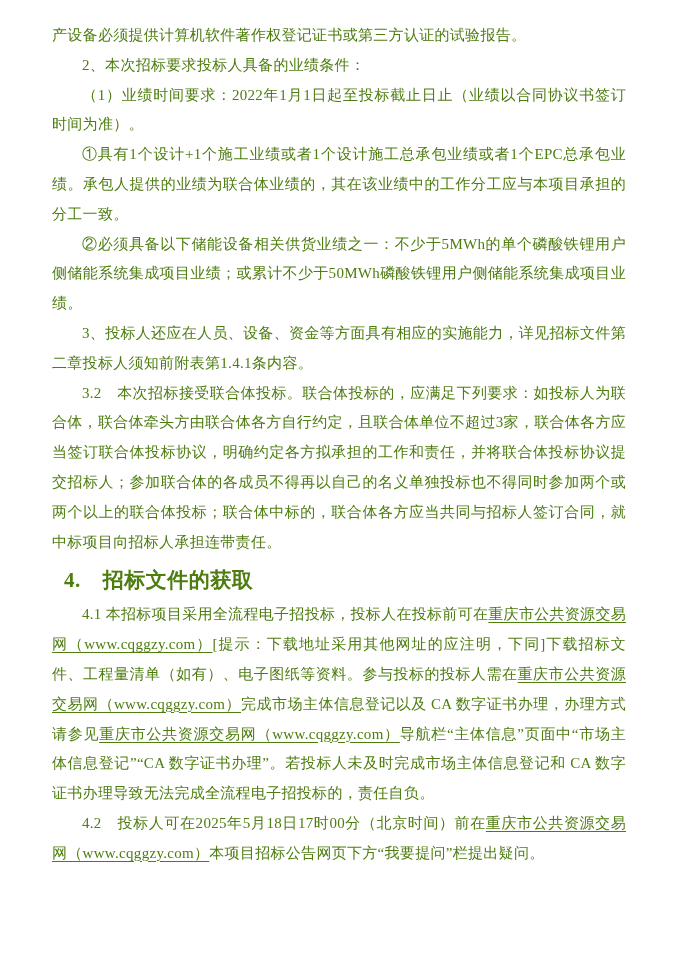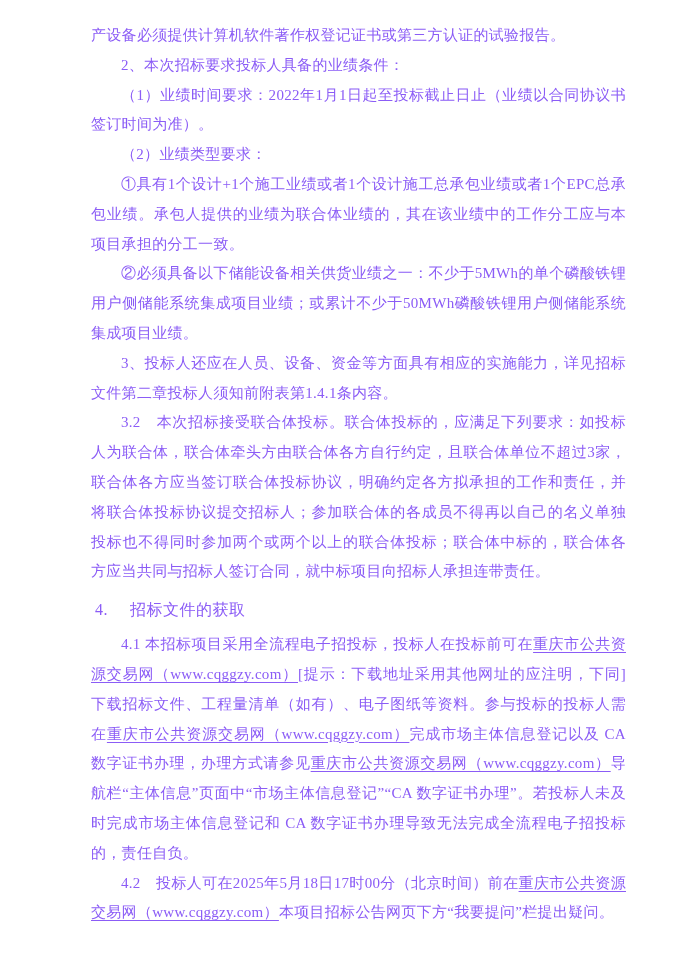--- a/index.html
+++ b/index.html
@@ -6,57 +6,56 @@
     margin: 0;
     padding: 0;
     background: #ffffff;
   }
   .page {
     position: relative;
     width: 682px;
     height: 969px;
     background: #ffffff;
     box-sizing: border-box;
-    padding: 21px 56px 0 91px;
+    padding: 21px 56px 0 52px;
     overflow: hidden;
-    color: #8b5cf6;
+    color: #4d7c0f;
     font-family: "Liberation Serif", "DejaVu Serif", serif;
   }
   .para {
     margin: 0;
     font-size: 15px;
     line-height: 29.8px;
     letter-spacing: 0.3px;
     text-align: justify;
     word-break: break-all;
   }
   .para.indent { text-indent: 2em; }
   .heading {
-    margin: 8px 0 5px 4px;
-    font-size: 16px;
-    font-weight: normal;
+    margin: 8px 0 5px 12px;
+    font-size: 21px;
+    font-weight: bold;
     line-height: 30px;
     letter-spacing: 0.5px;
   }
   .heading .num { display: inline-block; margin-right: 22px; }
   .run-u {
     text-decoration: underline;
     text-underline-offset: 3px;
   }
   .run-i { }
 </style>
 </head>
 <body>
 
 <div class="page">
   <div id="doc">
       <p class="para"><span class="">产设备必须提供计算机软件著作权登记证书或第三方认证的试验报告。</span></p>
       <p class="para indent"><span class="">2、本次招标要求投标人具备的业绩条件：</span></p>
       <p class="para indent"><span class="">（1）业绩时间要求：2022年1月1日起至投标截止日止（业绩以合同协议书签订时间为准）。</span></p>
-      <p class="para indent"><span class="">（2）业绩类型要求：</span></p>
       <p class="para indent"><span class="">①具有1个设计+1个施工业绩或者1个设计施工总承包业绩或者1个EPC总承包业绩。承包人提供的业绩为联合体业绩的，其在该业绩中的工作分工应与本项目承担的分工一致。</span></p>
       <p class="para indent"><span class="">②必须具备以下储能设备相关供货业绩之一：不少于5MWh的单个磷酸铁锂用户侧储能系统集成项目业绩；或累计不少于50MWh磷酸铁锂用户侧储能系统集成项目业绩。</span></p>
       <p class="para indent"><span class="">3、投标人还应在人员、设备、资金等方面具有相应的实施能力，详见招标文件第二章投标人须知前附表第1.4.1条内容。</span></p>
       <p class="para indent"><span class="">3.2　本次招标接受联合体投标。联合体投标的，应满足下列要求：如投标人为联合体，联合体牵头方由联合体各方自行约定，且联合体单位不超过3家，联合体各方应当签订联合体投标协议，明确约定各方拟承担的工作和责任，并将联合体投标协议提交招标人；参加联合体的各成员不得再以自己的名义单独投标也不得同时参加两个或两个以上的联合体投标；联合体中标的，联合体各方应当共同与招标人签订合同，就中标项目向招标人承担连带责任。</span></p>
       <h2 class="heading"><span class="num">4.</span><span>招标文件的获取</span></h2>
       <p class="para indent"><span class="">4.1 本招标项目采用全流程电子招投标，投标人在投标前可在</span><span class="run-u ">重庆市公共资源交易网（www.cqggzy.com）</span><span class="run-i">[提示：下载地址采用其他网址的应注明，下同]</span><span class="">下载招标文件、工程量清单（如有）、电子图纸等资料。参与投标的投标人需在</span><span class="run-u ">重庆市公共资源交易网（www.cqggzy.com）</span><span class="">完成市场主体信息登记以及 CA 数字证书办理，办理方式请参见</span><span class="run-u ">重庆市公共资源交易网（www.cqggzy.com）</span><span class="">导航栏“主体信息”页面中“市场主体信息登记”“CA 数字证书办理”。若投标人未及时完成市场主体信息登记和 CA 数字证书办理导致无法完成全流程电子招投标的，责任自负。</span></p>
       <p class="para indent"><span class="">4.2　投标人可在2025年5月18日17时00分（北京时间）前在</span><span class="run-u ">重庆市公共资源交易网（www.cqggzy.com）</span><span class="">本项目招标公告网页下方“我要提问”栏提出疑问。</span></p>
     </div>
 </div>
 

